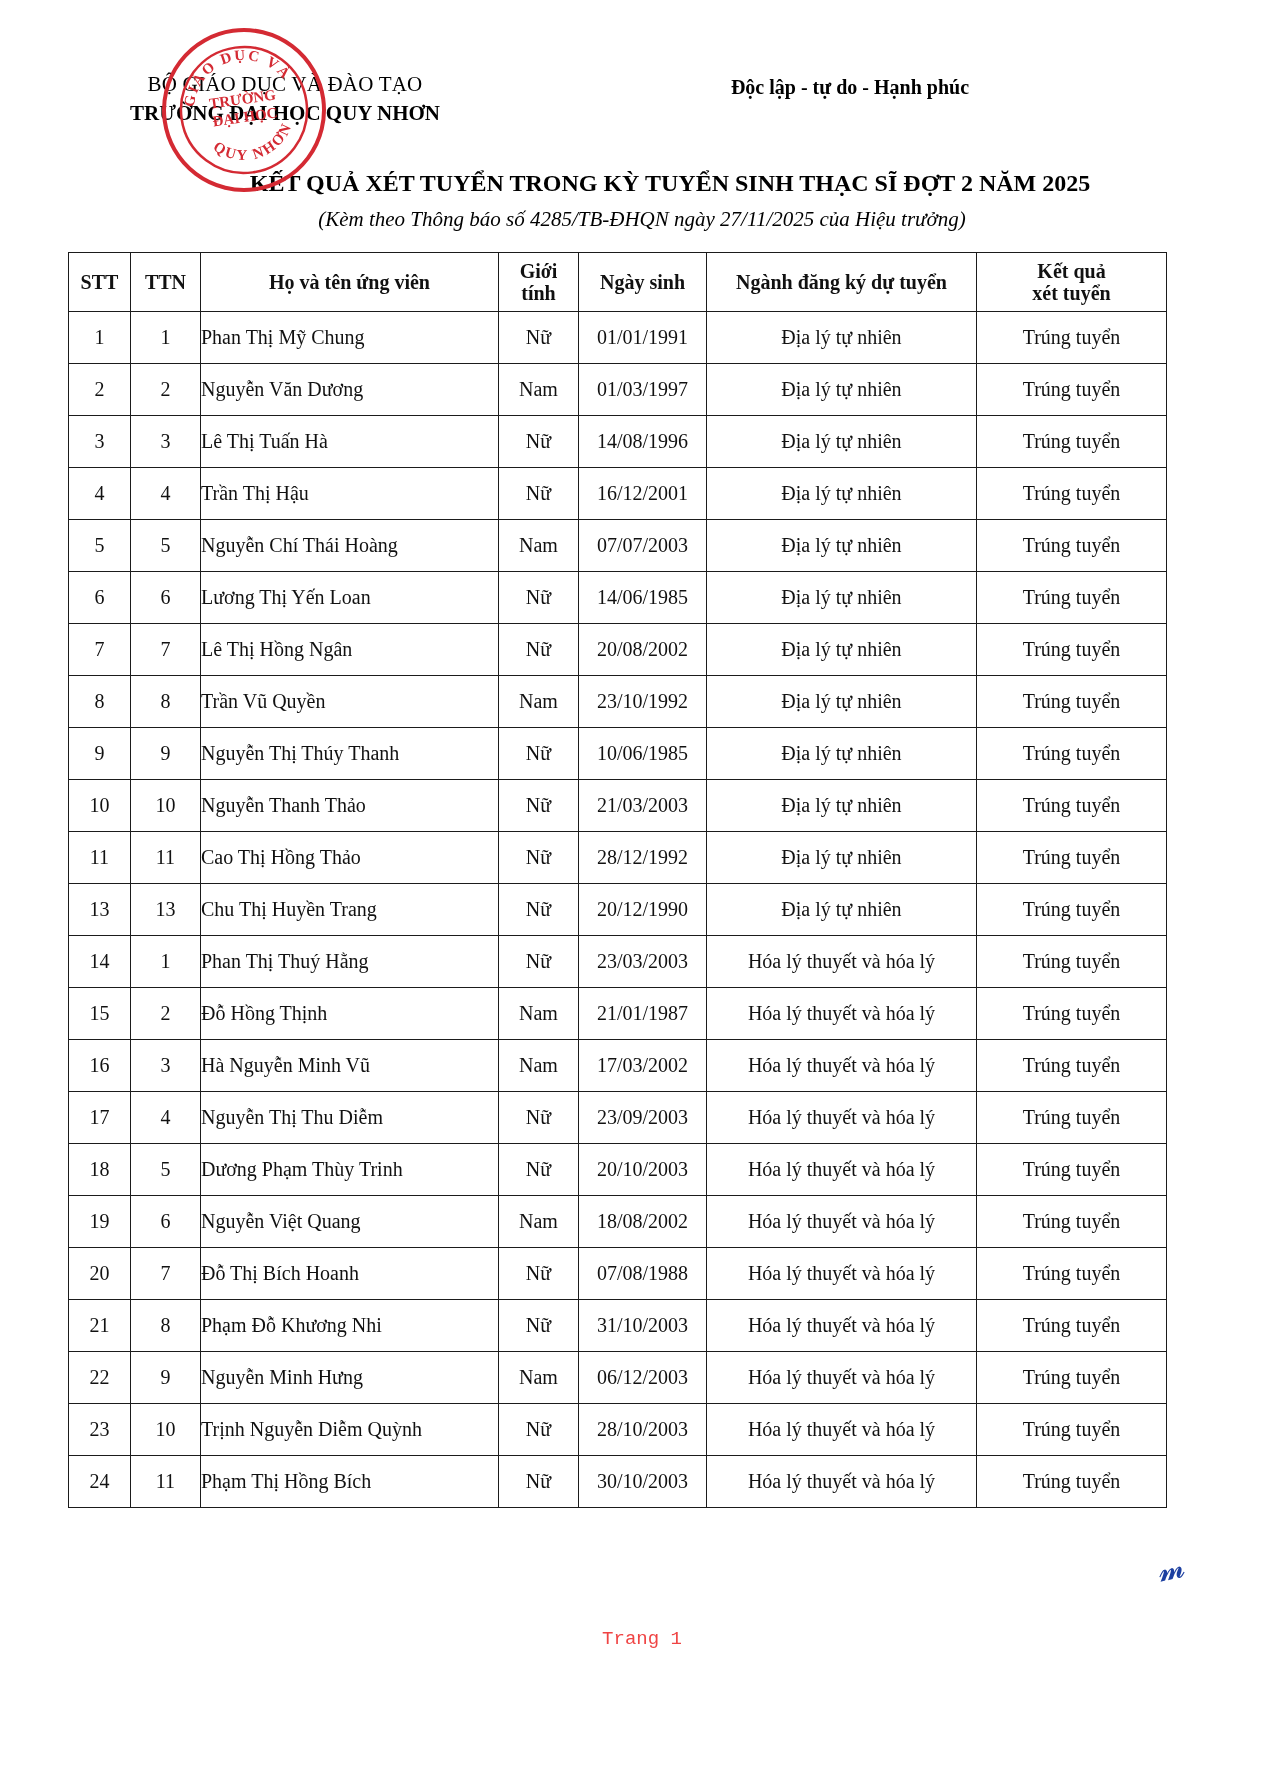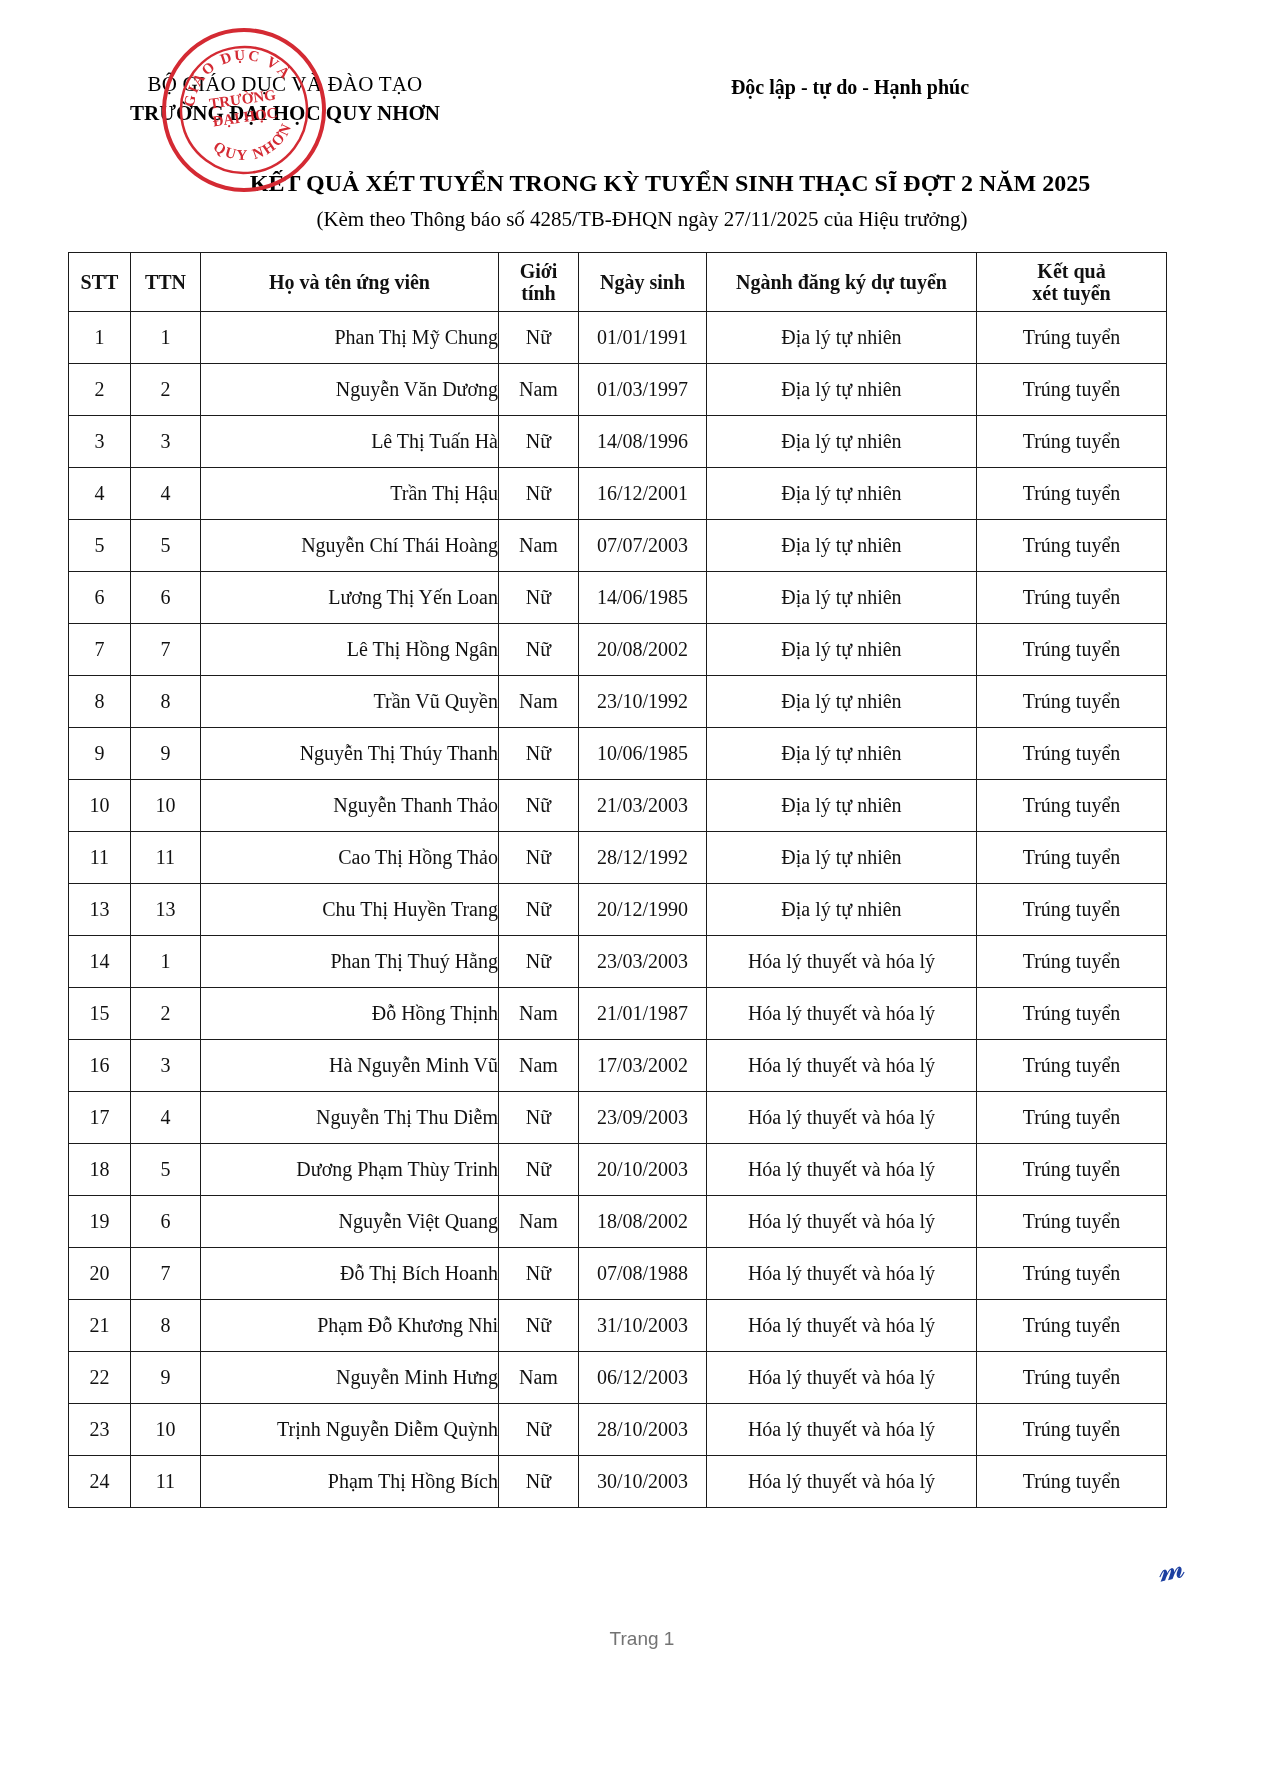--- a/index.html
+++ b/index.html
@@ -79,20 +79,21 @@
     font-weight: bold;
     padding-left: 28px;
   }
   .doc-sub {
     position: absolute;
     left: 0;
     top: 207px;
     width: 1284px;
     text-align: center;
     font-size: 21px;
+    font-style: italic;
   }
 
   
   .seal {
     position: absolute;
     left: 158px;
     top: 24px;
     width: 172px;
     height: 172px;
     pointer-events: none;
@@ -129,21 +130,21 @@
   col.c-ttn   { width: 70px; }
   col.c-name  { width: 298px; }
   col.c-sex   { width: 80px; }
   col.c-dob   { width: 128px; }
   col.c-major { width: 270px; }
   col.c-res   { width: 190px; }
 
   td.stt, td.ttn, td.sex { text-align: center; }
   td.dob { text-align: center; }
   td.name {
-    text-align: right;
+    text-align: left;
     padding-left: 10px;
   }
   td.major { text-align: center; }
   td.res { text-align: center; }
 
   
   .pen {
     position: absolute;
     left: 1158px;
     top: 1552px;
@@ -151,23 +152,23 @@
     color: #1c3fa0;
     font-family: "Liberation Serif", serif;
     transform: rotate(-12deg);
   }
   .page-foot {
     position: absolute;
     left: 0;
     top: 1628px;
     width: 1284px;
     text-align: center;
-    font-family: Liberation Sans, sans-serif;
+    font-family: Liberation Mono, monospace;
     font-size: 19px;
-    color: #737373;
+    color: #ef4444;
   }
 </style>
 </head>
 <body>
 
 <div class="page">
   <div class="sheet">
 
     <div class="header">
       <div class="org-left">

